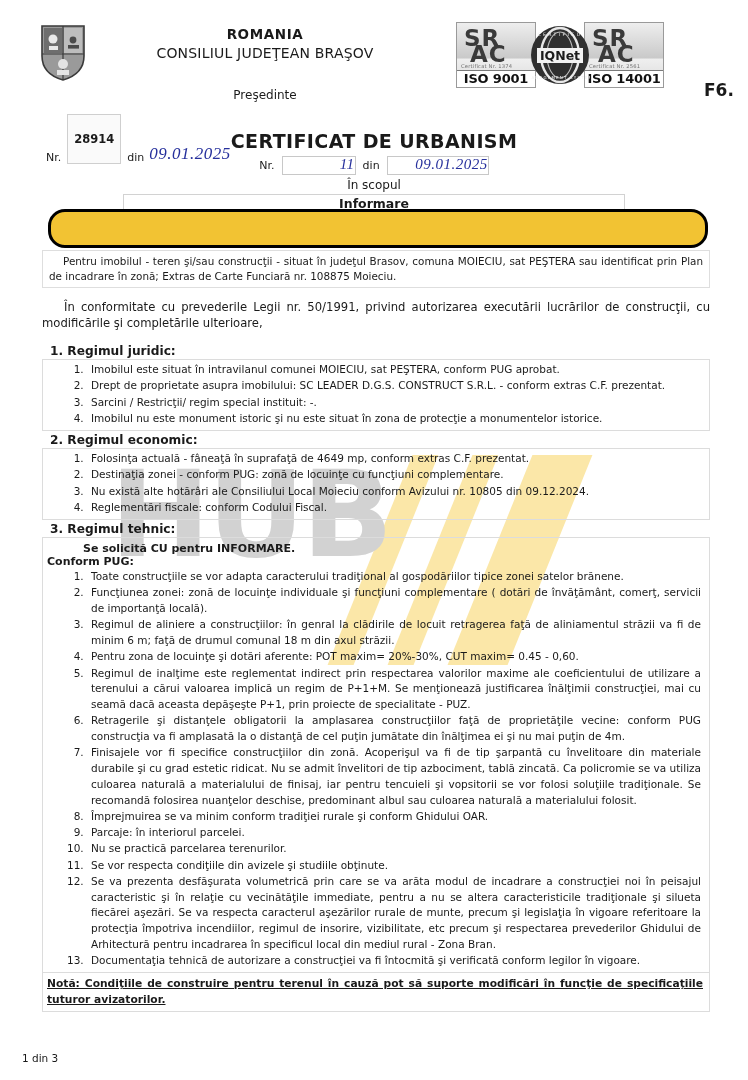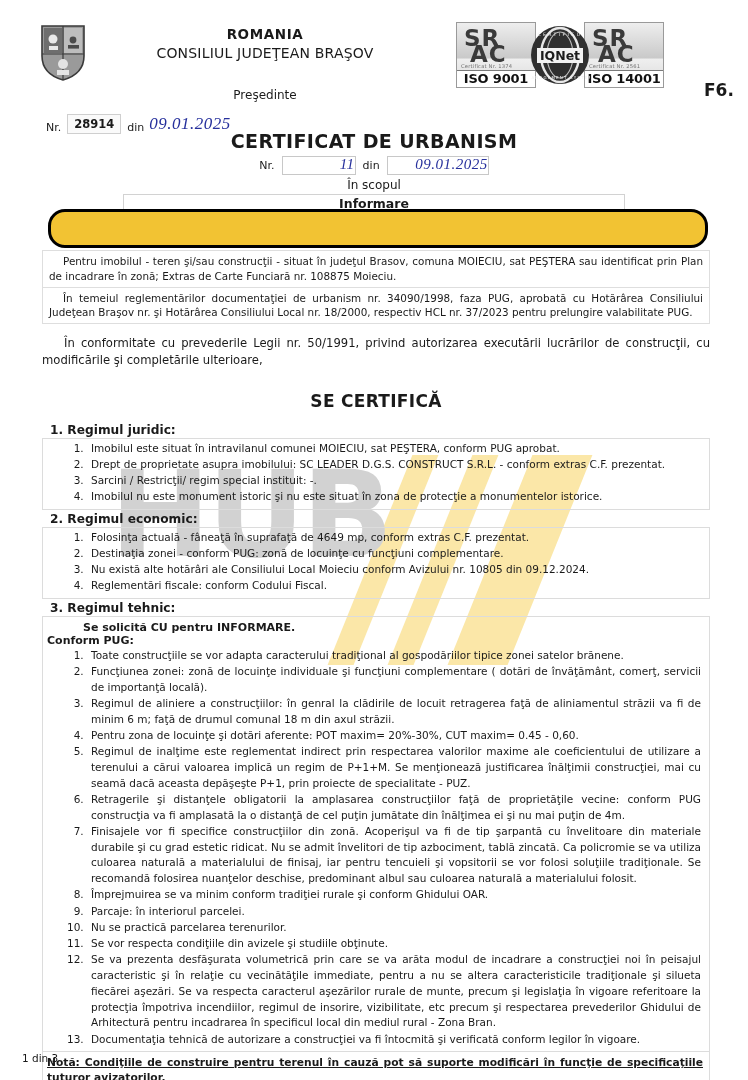--- a/index.html
+++ b/index.html
@@ -174,21 +174,21 @@
     z-index: 2;
   }
   .nrline .lbl { font-size: 11px; }
   .nr-box {
     border: 1px solid #cfcfcf;
     background: #fafafa;
     min-width: 42px;
     text-align: center;
     font-size: 11.5px;
     font-weight: bold;
-    padding: 2px 5px;
+    padding: 17px 5px;
     margin: 0 6px;
   }
   .hand {
     font-family: Liberation Serif, serif;
     font-style: italic;
     color: #26309c;
     font-size: 17px;
     letter-spacing: 0.5px;
   }
   .hand-sm { font-size: 15px; }
@@ -419,27 +419,23 @@
     <div class="informare-box">Informare</div>
   </div>
 
   <div class="yellowbox"></div>
 
   <div class="content">
 
     <div class="pbox">
       <p>Pentru imobilul - teren şi/sau construcţii - situat în judeţul Brasov, comuna MOIECIU, sat PEŞTERA sau identificat prin Plan de incadrare în zonă; Extras de Carte Funciară nr. 108875 Moieciu.</p>
     </div>
-    <div class="pbox">
-      <p>În temeiul reglementărilor documentaţiei de urbanism nr. 34090/1998, faza PUG, aprobată cu Hotărârea Consiliului Judeţean Braşov nr. şi Hotărârea Consiliului Local nr. 18/2000, respectiv HCL nr. 37/2023 pentru prelungire valabilitate PUG.</p>
-    </div>
 
     <div class="lawpara">În conformitate cu prevederile Legii nr. 50/1991, privind autorizarea executării lucrărilor de construcţii, cu modificările şi completările ulterioare,</div>
 
-    <div class="se-certifica">SE CERTIFICĂ</div>
 
     <div class="sect-title">1. Regimul juridic:</div>
     <div class="olbox">
       <ol class="items">
         <li>Imobilul este situat în intravilanul comunei MOIECIU, sat PEŞTERA, conform PUG aprobat.</li>
         <li>Drept de proprietate asupra imobilului: SC LEADER D.G.S. CONSTRUCT S.R.L. - conform extras C.F. prezentat.</li>
         <li>Sarcini / Restricţii/ regim special instituit: -.</li>
         <li>Imobilul nu este monument istoric şi nu este situat în zona de protecţie a monumentelor istorice.</li>
       </ol>
     </div>

